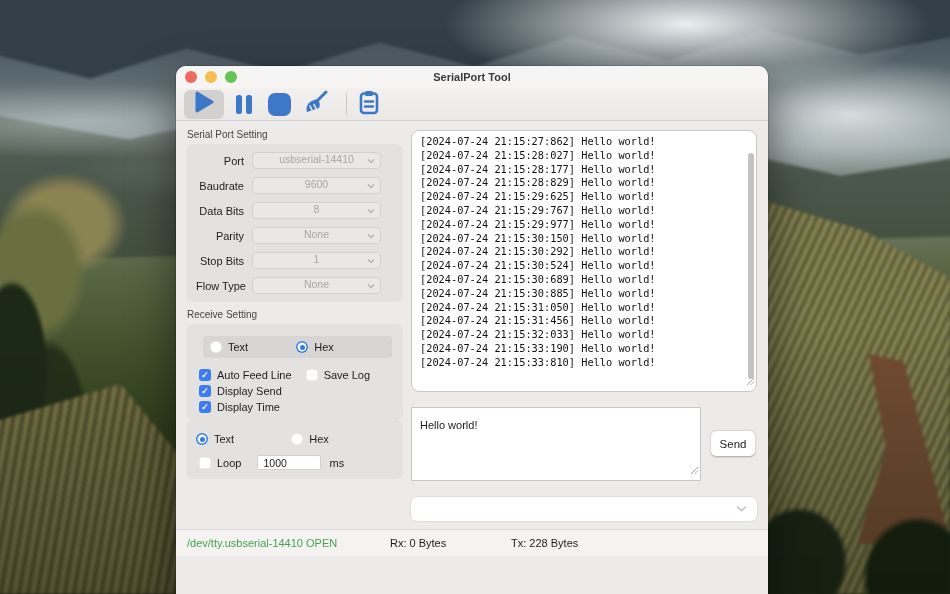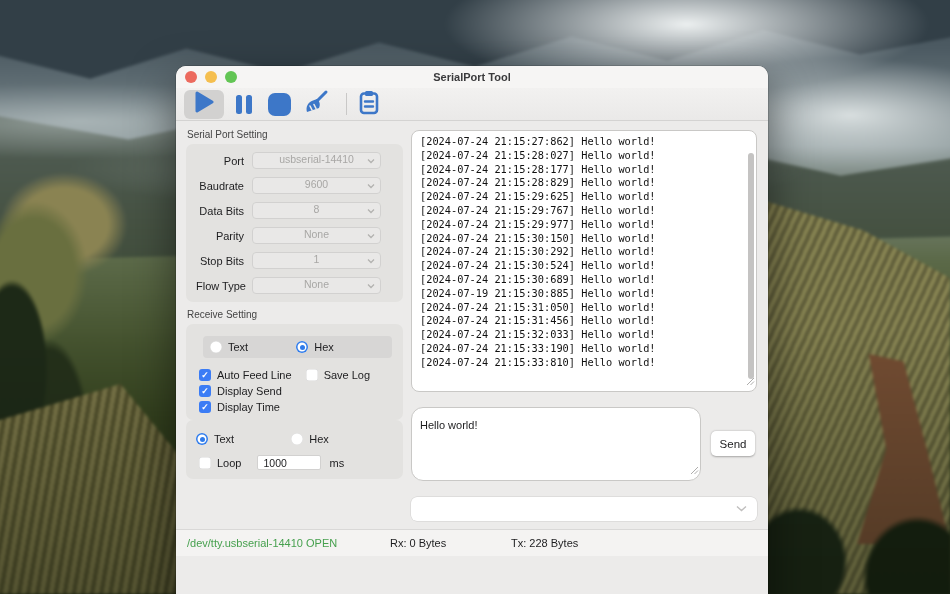--- a/index.html
+++ b/index.html
@@ -92,21 +92,21 @@
 
   
   .right { position:absolute; left:235px; top:0; width:346px; }
   .log { position:relative; margin-top:9px; height:262px; background:#fff; border:1px solid #c9c8c6; border-radius:8px;
     overflow:hidden; padding:4px 0 0 8px; }
   .log-line { font-family:"DejaVu Sans Mono",monospace; font-size:10.3px; line-height:13.8px; color:#111; white-space:pre; }
   .scrollbar { position:absolute; right:2px; top:22px; width:6px; height:226px; border-radius:3px; background:#c4c3c2; }
   .grip { position:absolute; right:1px; bottom:1px; }
 
   .send-area { position:relative; margin-top:15px; }
-  .send-box { position:relative; width:290px; height:74px; background:#fff; border:1px solid #c9c8c6; border-radius:12px; padding:7px 8px; }
+  .send-box { position:relative; width:290px; height:74px; background:#fff; border:1px solid #c9c8c6; border-radius:1px; padding:7px 8px; }
   .send-text { font-size:11px; color:#1d1d1f; }
   .send-btn { position:absolute; left:300px; top:24px; width:44px; height:25px; background:#fff; border-radius:5px;
     box-shadow:0 .5px 2px rgba(0,0,0,.3); display:flex; align-items:center; justify-content:center;
     font-size:11.5px; color:#1d1d1f; }
   .combo { position:relative; margin-top:16px; height:24px; background:#fff; border-radius:6px;
     box-shadow:0 0 0 .5px rgba(0,0,0,.12); }
   .combo .chev { position:absolute; right:10px; top:8px; }
 
   .statusbar { position:relative; height:27px; background:#f4f3f2; border-top:1px solid #d9d8d7; }
   .statusbar span { position:absolute; top:7px; font-size:11px; }
@@ -314,21 +314,21 @@
           <div class="log-line">[2024-07-24 21:15:28:027] Hello world!</div>
           <div class="log-line">[2024-07-24 21:15:28:177] Hello world!</div>
           <div class="log-line">[2024-07-24 21:15:28:829] Hello world!</div>
           <div class="log-line">[2024-07-24 21:15:29:625] Hello world!</div>
           <div class="log-line">[2024-07-24 21:15:29:767] Hello world!</div>
           <div class="log-line">[2024-07-24 21:15:29:977] Hello world!</div>
           <div class="log-line">[2024-07-24 21:15:30:150] Hello world!</div>
           <div class="log-line">[2024-07-24 21:15:30:292] Hello world!</div>
           <div class="log-line">[2024-07-24 21:15:30:524] Hello world!</div>
           <div class="log-line">[2024-07-24 21:15:30:689] Hello world!</div>
-          <div class="log-line">[2024-07-19 21:15:30:885] Hello world!</div>
+          <div class="log-line">[2024-07-24 21:15:30:885] Hello world!</div>
           <div class="log-line">[2024-07-24 21:15:31:050] Hello world!</div>
           <div class="log-line">[2024-07-24 21:15:31:456] Hello world!</div>
           <div class="log-line">[2024-07-24 21:15:32:033] Hello world!</div>
           <div class="log-line">[2024-07-24 21:15:33:190] Hello world!</div>
           <div class="log-line">[2024-07-24 21:15:33:810] Hello world!</div>
           <div class="scrollbar"></div>
           <span class="grip">
             <svg width="9" height="9" viewBox="0 0 9 9">
                 <path d="M1 8 L8 1 M4.5 8 L8 4.5" stroke="#aeadac" stroke-width="1"></path>
               </svg>

